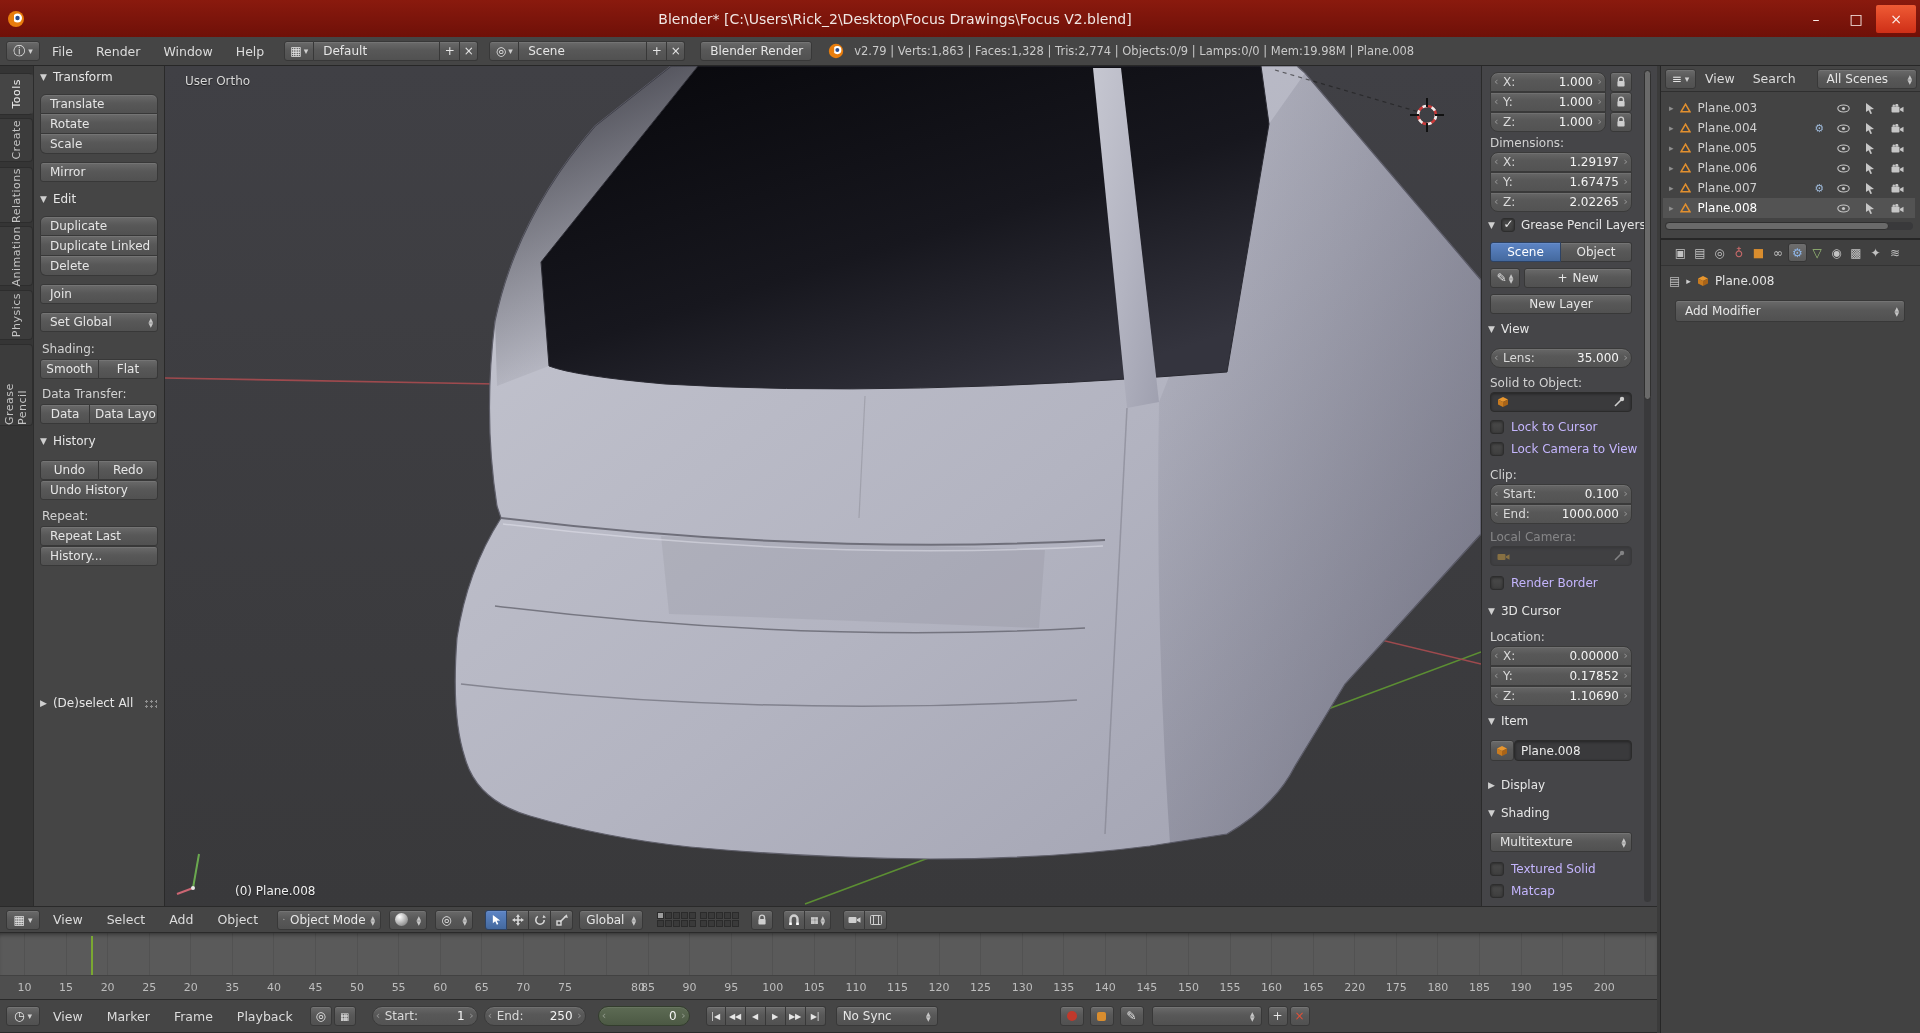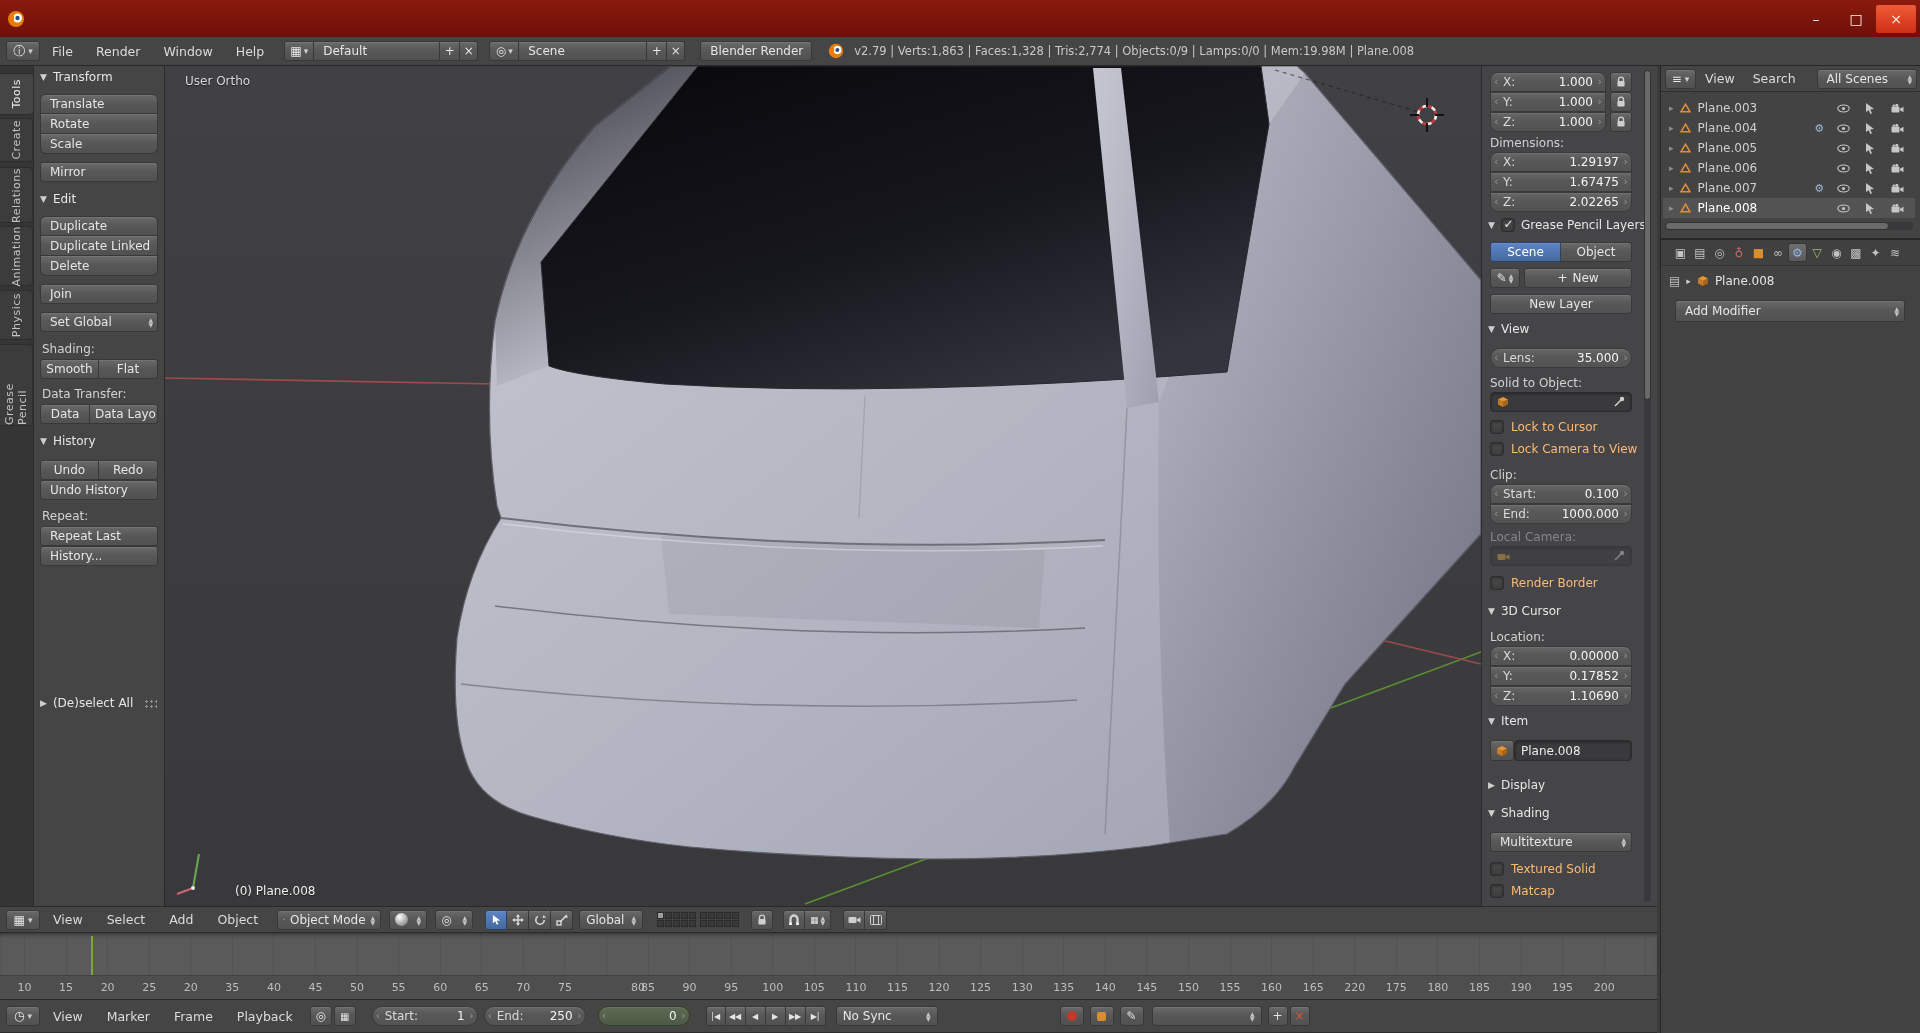--- a/index.html
+++ b/index.html
@@ -36,21 +36,21 @@
 .num .l{color:#dadada}.num .v{margin-left:auto;color:#f4f4f4}
 .num::before{content:"‹";position:absolute;left:3px;top:46%;transform:translateY(-50%);font-size:11px;color:rgba(255,255,255,.35)}
 .num::after{content:"›";position:absolute;right:3px;top:46%;transform:translateY(-50%);font-size:11px;color:rgba(255,255,255,.35)}
 .num.stk-t{border-radius:8px 8px 0 0}.num.stk-m{border-radius:0}.num.stk-b{border-radius:0 0 8px 8px}
 .ph{display:flex;align-items:center;gap:6px;color:#e6e6e6}
 .tri{font-size:9px;color:#cfcfcf}
 .lab{color:#d2d2d2}
 .chk{width:14px;height:14px;border-radius:3px;border:1px solid #2d2d2d;background:linear-gradient(#4b4b4b,#3e3e3e);
   box-shadow:inset 0 1px 3px rgba(0,0,0,.45);position:relative;flex:none}
 .chk.on::after{content:"✓";position:absolute;left:1.5px;top:-2px;font-size:12px;color:#ededed}
-.chkrow{display:flex;gap:7px;color:#fdba74}
+.chkrow{display:flex;gap:7px;color:#c4b5fd}
 .updn{margin-left:auto;display:flex;flex-direction:column;align-items:center;line-height:5px;font-size:6px;color:#c6c6c6}
 .darkfield{background:#3a3a3c;border:1px solid #2b2b2b;border-radius:4px;box-shadow:inset 0 1px 3px rgba(0,0,0,.4);
   display:flex;align-items:center;padding:0 6px;gap:6px;color:#ebebeb}
 .iconchip{display:inline-flex;align-items:center;justify-content:center}
 .dim{opacity:.45}
 .grip{width:13px;height:9px;background-image:radial-gradient(#8f8f8f 1px,transparent 1.2px);background-size:5px 5px}
 
 
 #tabcol{position:absolute;left:0;top:66px;width:34px;height:840px;background:#353535;border-right:1px solid #2c2c2c}
 .vtab{position:absolute;left:0;width:33px;background:#3c3c3c;border:1px solid #2d2d2d;border-left:none;border-radius:0 4px 4px 0;
@@ -106,20 +106,21 @@
 
 <div id="app">
 
   <div id="titlebar">
     <svg width="20" height="20" viewBox="0 0 20 20">
       <circle cx="10" cy="10" r="8" fill="#e87d0d"></circle>
       <circle cx="11.5" cy="9" r="4.5" fill="#fff"></circle>
       <circle cx="11.5" cy="9" r="2.2" fill="#2a4a8a"></circle>
       <path d="M2,9 L8,5 L8,12 Z" fill="#e87d0d"></path>
     </svg>
+    <div id="title">Blender* [C:\Users\Rick_2\Desktop\Focus Drawings\Focus V2.blend]</div>
     <div class="wbtns">
       <div class="wbtn">–</div>
       <div class="wbtn">□</div>
       <div class="wbtn close">×</div>
     </div>
   </div>
 
   <div id="infobar">
     <div class="btn c" style="width:34px;height:20px;gap:3px">
       <span>ⓘ</span>

